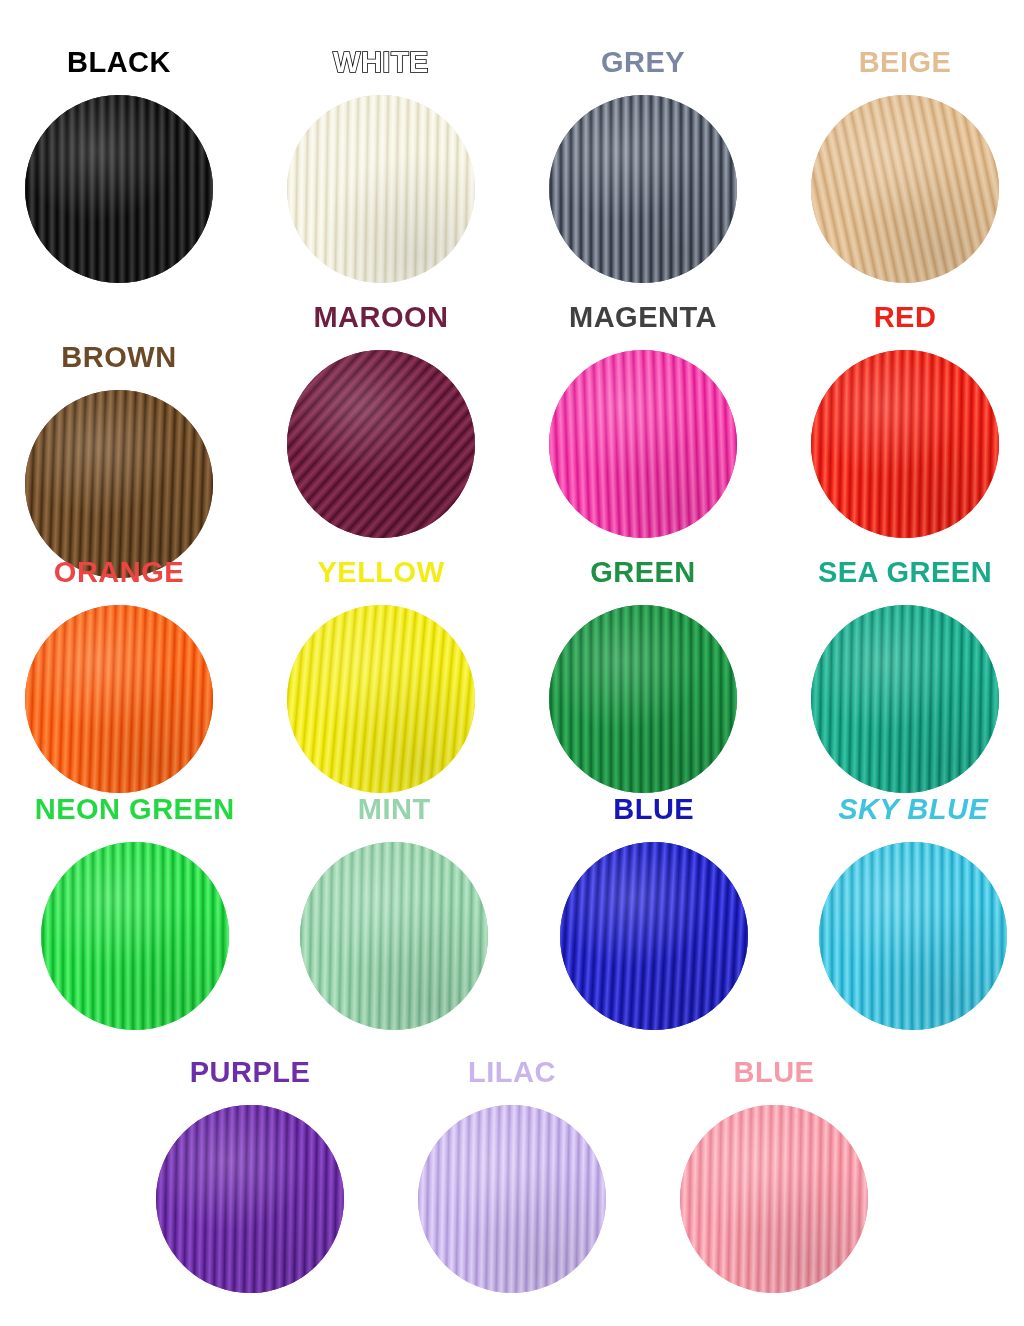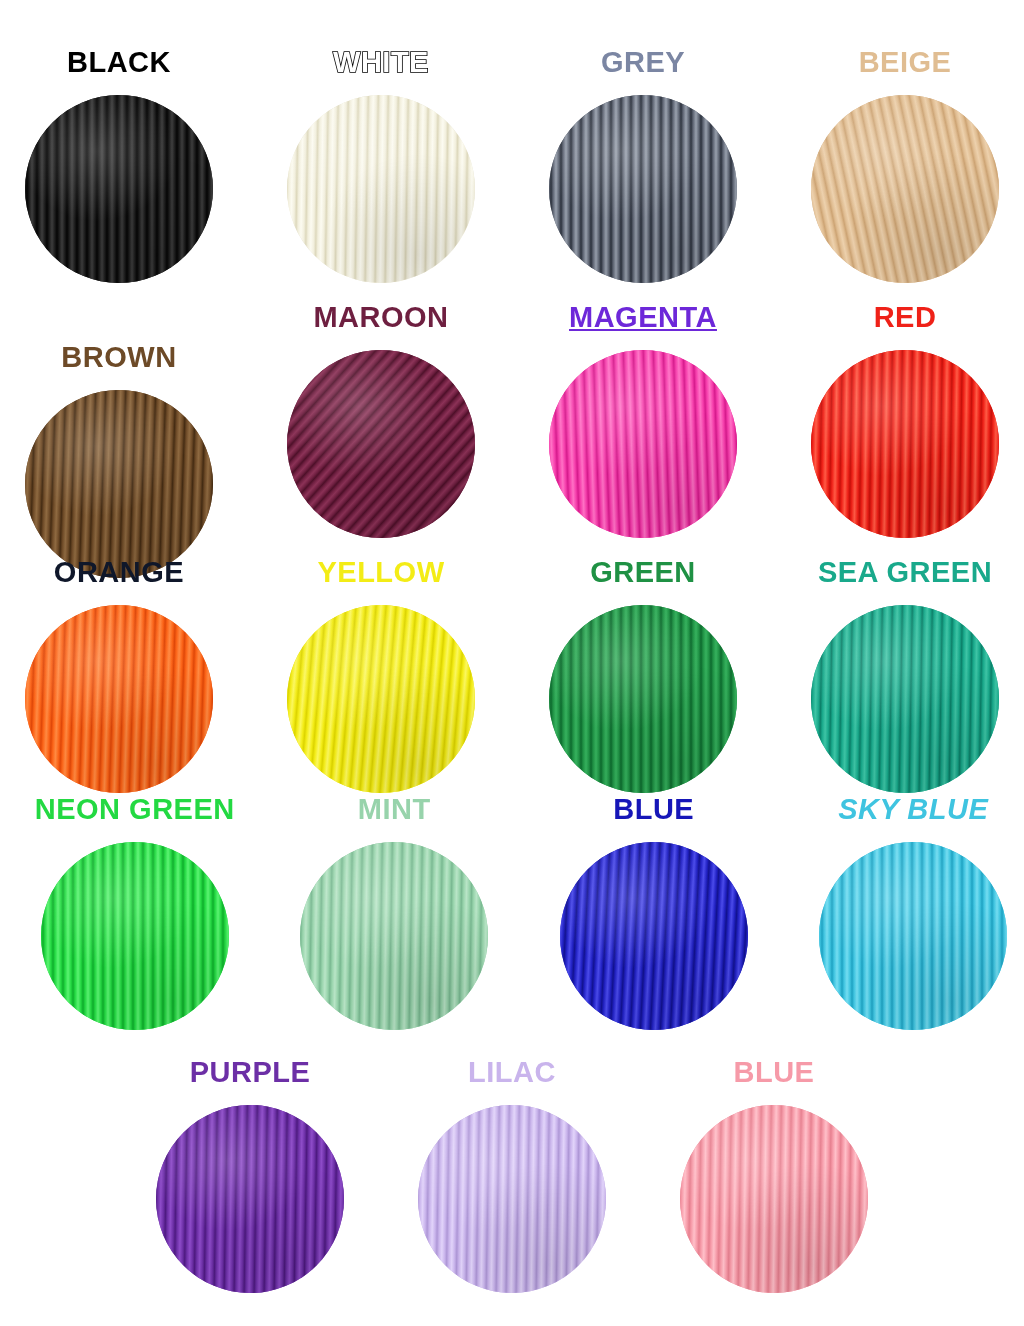--- a/index.html
+++ b/index.html
@@ -132,42 +132,42 @@
     <div class="swatch">
       <div class="swatch-label" style="color: rgb(110, 31, 64);">MAROON</div>
       <div class="disc-wrap">
         <div class="disc" style="background: rgb(110, 31, 64);">
             <div class="strands" style="background: repeating-linear-gradient(132deg, rgb(78, 16, 41) 0px, rgb(110, 31, 64) 2px, rgb(140, 50, 87) 5px, rgb(110, 31, 64) 8px, rgb(78, 16, 41) 10px), repeating-linear-gradient(132deg, rgba(0, 0, 0, 0.1) 0px, rgba(255, 255, 255, 0.06) 14px, rgba(0, 0, 0, 0.1) 29px);"></div>
             <div class="sheen"></div>
           </div>
       </div>
     </div>
     <div class="swatch">
-      <div class="swatch-label" style="color: #6d28d9; text-decoration: underline;">MAGENTA</div>
+      <div class="swatch-label" style="color: #404040;">MAGENTA</div>
       <div class="disc-wrap">
         <div class="disc" style="background: rgb(245, 60, 171);">
             <div class="strands" style="background: repeating-linear-gradient(88deg, rgb(214, 27, 140) 0px, rgb(245, 60, 171) 2px, rgb(255, 114, 197) 5px, rgb(245, 60, 171) 8px, rgb(214, 27, 140) 10px), repeating-linear-gradient(88deg, rgba(0, 0, 0, 0.1) 0px, rgba(255, 255, 255, 0.06) 14px, rgba(0, 0, 0, 0.1) 29px);"></div>
             <div class="sheen"></div>
           </div>
       </div>
     </div>
     <div class="swatch">
       <div class="swatch-label" style="color: rgb(239, 33, 24);">RED</div>
       <div class="disc-wrap">
         <div class="disc" style="background: rgb(239, 33, 24);">
             <div class="strands" style="background: repeating-linear-gradient(91deg, rgb(198, 16, 10) 0px, rgb(239, 33, 24) 2px, rgb(255, 91, 69) 5px, rgb(239, 33, 24) 8px, rgb(198, 16, 10) 10px), repeating-linear-gradient(91deg, rgba(0, 0, 0, 0.1) 0px, rgba(255, 255, 255, 0.06) 14px, rgba(0, 0, 0, 0.1) 29px);"></div>
             <div class="sheen"></div>
           </div>
       </div>
     </div>
   </div>
 
   <div class="row row-4col" style="top:552px;">
     <div class="swatch">
-      <div class="swatch-label" style="color: #0f172a;">ORANGE</div>
+      <div class="swatch-label" style="color: #ef4444;">ORANGE</div>
       <div class="disc-wrap">
         <div class="disc" style="background: rgb(251, 99, 23);">
             <div class="strands" style="background: repeating-linear-gradient(92deg, rgb(223, 71, 8) 0px, rgb(251, 99, 23) 2px, rgb(255, 138, 66) 5px, rgb(251, 99, 23) 8px, rgb(223, 71, 8) 10px), repeating-linear-gradient(92deg, rgba(0, 0, 0, 0.1) 0px, rgba(255, 255, 255, 0.06) 14px, rgba(0, 0, 0, 0.1) 29px);"></div>
             <div class="sheen"></div>
           </div>
       </div>
     </div>
     <div class="swatch">
       <div class="swatch-label" style="color: rgb(243, 236, 22);">YELLOW</div>
       <div class="disc-wrap">

